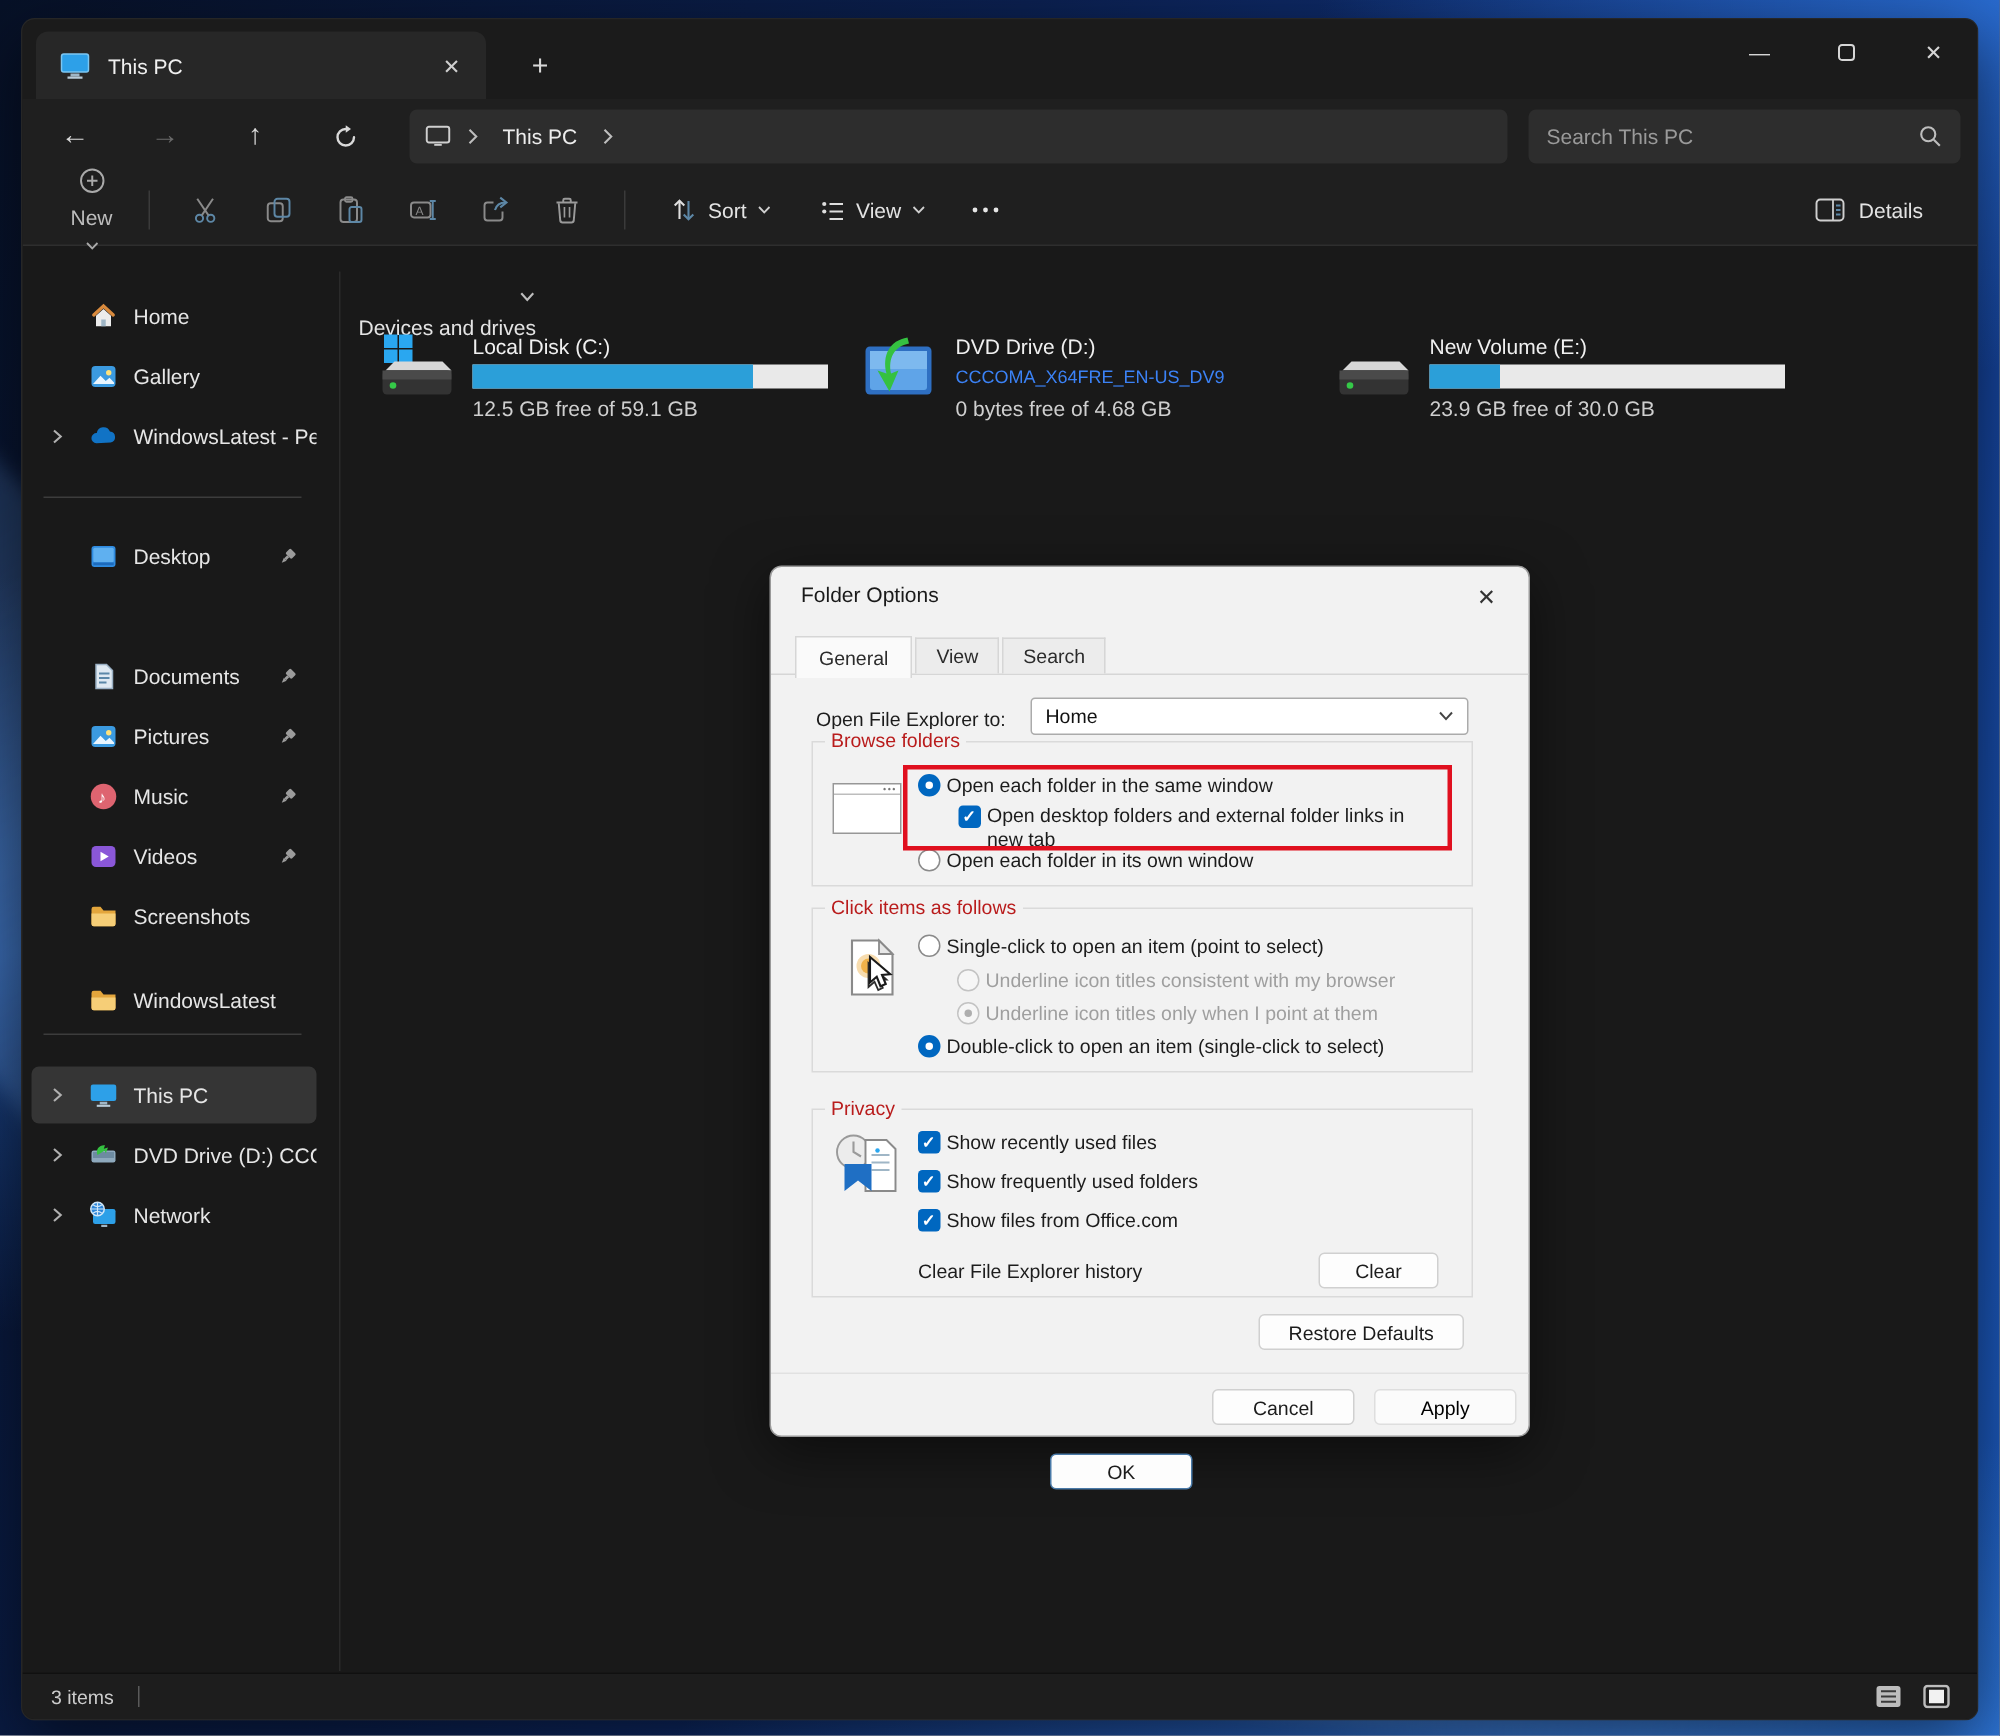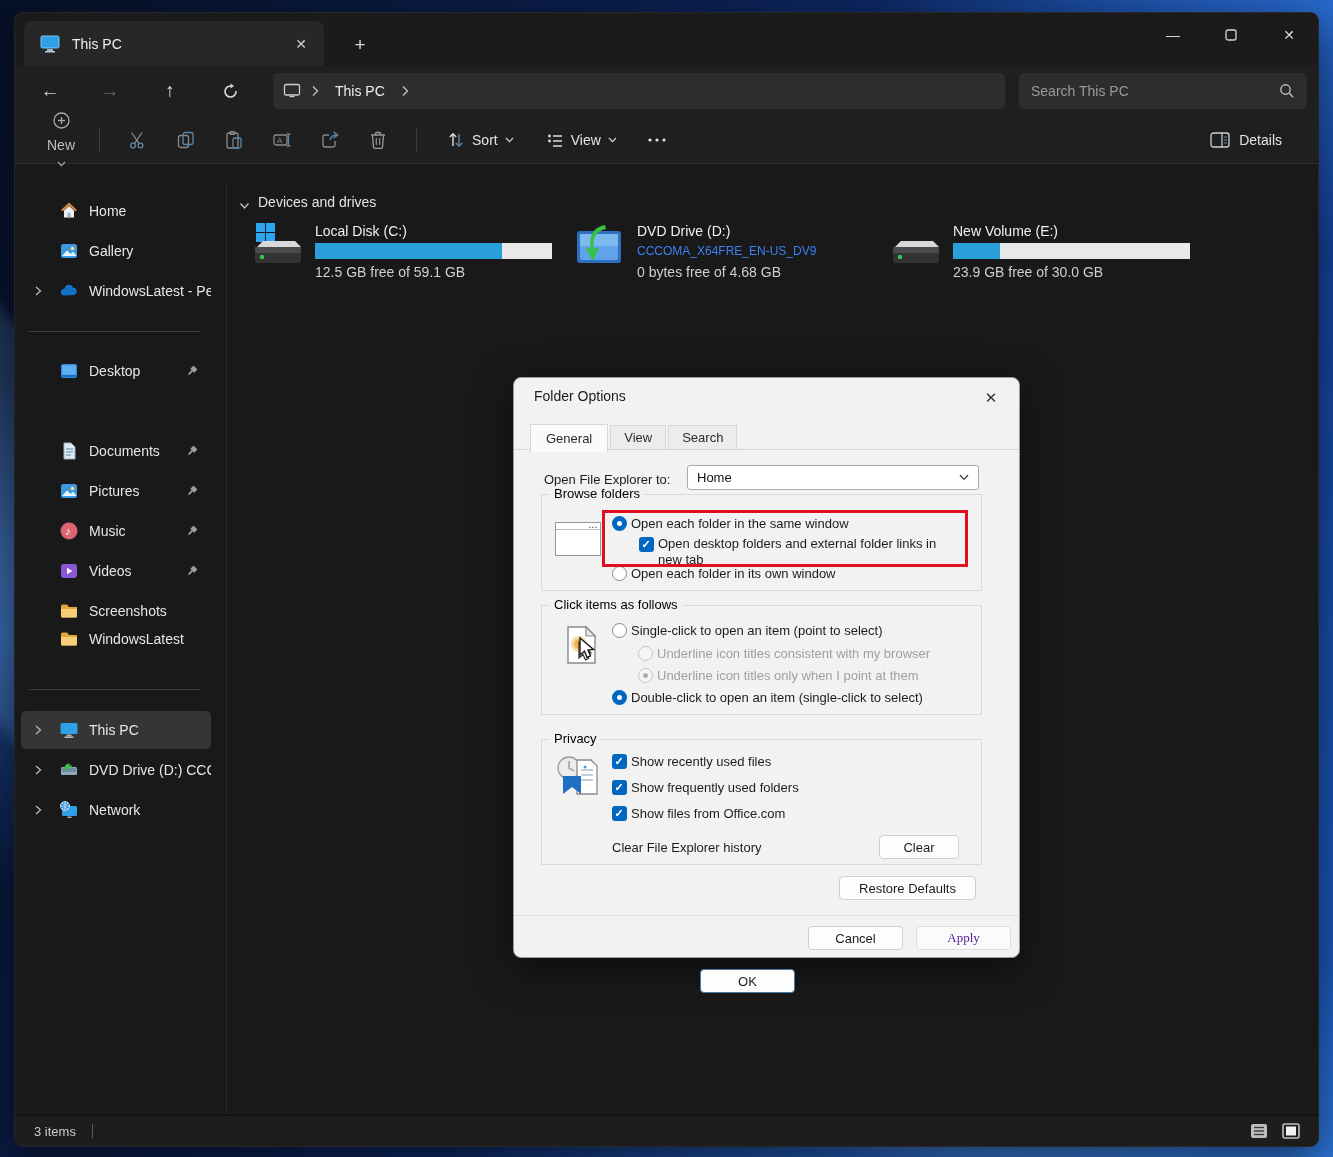--- a/index.html
+++ b/index.html
@@ -67,21 +67,21 @@
   .si-chevron { width:14px; margin-left:10px; flex:none; }
   .si-icon { width:20px; height:20px; margin-left:38px; flex:none; }
   .side-item.has-chev .si-icon { margin-left:14px; }
   .si-label { font-size:14px; color:#e6e6e6; margin-left:10px; white-space:nowrap; flex:1; }
   .si-pin { width:15px; height:15px; margin-right:12px; flex:none; }
   .side-divider { position:absolute; left:8px; width:172px; height:1px; background:#3c3c3c; }
   .main-divider { position:absolute; left:211px; top:168px; bottom:32px; width:1px; background:#2a2a2a; }
 
   
   .content { position:absolute; left:212px; top:168px; right:0; bottom:32px; }
-  .section-header { position:absolute; left:12px; top:13px; display:flex; align-items:flex-end; gap:8px; }
+  .section-header { position:absolute; left:12px; top:13px; display:flex; align-items:flex-end; gap:8px;flex-direction:column; }
   .section-title { font-size:14px; color:#e4e4e4; }
   .drive { position:absolute; top:40px; display:flex; }
   .drive.c { left:22px; width:310px; } .drive.d { left:344px; width:310px; } .drive.e { left:660px; width:310px; }
   .drive-icon { width:56px; height:48px; flex:none; }
   .drive-text { margin-left:10px; width:240px; }
   .drive-name { font-size:14px; color:#f0f0f0; height:20px; line-height:20px; white-space:nowrap; }
   .drive-bar { width:237px; height:16px; background:#e9e9e9; margin-top:2px; }
   .drive-bar .fill { height:100%; background:#2b9fd9; }
   .drive-free { font-size:14px; color:#cfcfcf; height:20px; line-height:20px; margin-top:3px; white-space:nowrap; }
   .drive.d .drive-name2 { font-size:12px; color:#3b82f6; height:20px; line-height:20px; white-space:nowrap; }
@@ -108,42 +108,42 @@
   .dtab.active { background:#fafafa; padding:6px 15px; z-index:2; top:1px; }
   .opento-label { position:absolute; left:30px; top:92px; line-height:20px; }
   .opento-select { position:absolute; left:173px; top:87px; width:292px; height:25px; background:#ffffff;
     border:1px solid #ababab; border-radius:3px; display:flex; align-items:center; padding:0 9px; }
   .opento-value { flex:1; font-size:13px; color:#111; }
 
   .groupbox { position:absolute; left:27px; width:441px; border:1px solid #dadada; }
   .gb-browse { top:116px; height:97px; }
   .gb-click { top:227px; height:110px; }
   .gb-privacy { top:361px; height:126px; }
-  .gb-legend { position:absolute; top:-9px; left:8px; background:#f2f2f2; padding:0 4px; font-size:13px; color:#000000; }
+  .gb-legend { position:absolute; top:-9px; left:8px; background:#f2f2f2; padding:0 4px; font-size:13px; color:#b91c1c; }
 
   .opt-label { position:absolute; font-size:13px; color:#1c1c1c; line-height:16px; }
   .opt-label.disabled { color:#9f9f9f; }
   .radio { position:absolute; width:15px; height:15px; border-radius:50%; background:#fff; border:1px solid #8a8a8a; }
   .radio.checked { border:5px solid #0067c0; }
   .radio.disabled { border:1px solid #c3c3c3; background:#f6f6f6; }
   .radio.disabled.dotted::after { content:""; position:absolute; left:4px; top:4px; width:5px; height:5px;
     border-radius:50%; background:#aeaeae; }
   .checkbox { position:absolute; width:15px; height:15px; border-radius:3px; background:#0067c0; }
   .checkbox::after { content:"✓"; position:absolute; left:2.5px; top:0.5px; color:#fff; font-size:11px; font-weight:bold; }
 
   .red-box { position:absolute; left:88px; top:132px; width:366px; height:57px; border:3px solid #e0101f; z-index:6; }
 
   .win-icon { position:absolute; left:13px; top:27px; width:46px; height:34px; background:#fff; border:1px solid #979797; }
   .win-icon .bar { position:absolute; left:0; top:0; width:100%; height:7px; border-bottom:1px solid #bdbdbd; }
   .win-icon .dots { position:absolute; right:2px; top:1px; font-size:6px; letter-spacing:1px; color:#777; }
 
   .dlg-btn { position:absolute; background:#fdfdfd; border:1px solid #d0d0d0; border-radius:4px;
     font-size:13px; color:#1c1c1c; display:flex; align-items:center; justify-content:center; }
   .dlg-btn.primary { border:1px solid #4a7aa8;margin-top:43px; }
-  .dlg-btn.disabled { color:#4c1d95; background:#fbfbfb; border-color:#dedede;font-family:Liberation Serif, serif; }
+  .dlg-btn.disabled { color:#000000; background:#fbfbfb; border-color:#dedede; }
   .clear-btn { left:337px; top:95px; width:80px; height:24px; }
   .restore-btn { left:325px; top:498px; width:137px; height:24px; }
   .dlg-sep { position:absolute; left:0; top:537px; width:100%; height:1px; background:#e1e1e1; }
   .ok-btn { left:186px; top:548px; width:95px; height:24px; }
   .cancel-btn { left:294px; top:548px; width:95px; height:24px; }
   .apply-btn { left:402px; top:548px; width:95px; height:24px; }
 
   .cursor { position:absolute; left:62px; top:258px; z-index:8; }
   svg { display:block; }
 </style>
@@ -424,21 +424,21 @@
           </g>
       </svg>
     </div>
     <div class="side-item" style="top:411px">
       <svg class="si-icon" viewBox="0 0 20 20">
         <path d="M2 5 a1.5 1.5 0 0 1 1.5 -1.5 H8 L10 6 H18 V15 a1.5 1.5 0 0 1 -1.5 1.5 H3.5 A1.5 1.5 0 0 1 2 15 Z" fill="#e4a63c"></path>
         <path d="M2 8 H18 V15 a1.5 1.5 0 0 1 -1.5 1.5 H3.5 A1.5 1.5 0 0 1 2 15 Z" fill="#f6ce77"></path>
       </svg>
       <span class="si-label">Screenshots</span>
     </div>
-    <div class="side-item" style="top:439px">
+    <div class="side-item" style="top:467px">
       <svg class="si-icon" viewBox="0 0 20 20">
         <path d="M2 5 a1.5 1.5 0 0 1 1.5 -1.5 H8 L10 6 H18 V15 a1.5 1.5 0 0 1 -1.5 1.5 H3.5 A1.5 1.5 0 0 1 2 15 Z" fill="#e4a63c"></path>
         <path d="M2 8 H18 V15 a1.5 1.5 0 0 1 -1.5 1.5 H3.5 A1.5 1.5 0 0 1 2 15 Z" fill="#f6ce77"></path>
       </svg>
       <span class="si-label">WindowsLatest</span>
     </div>
 
     <div class="side-divider" style="top:508px"></div>
 
     <div class="side-item has-chev selected" style="top:530px">

